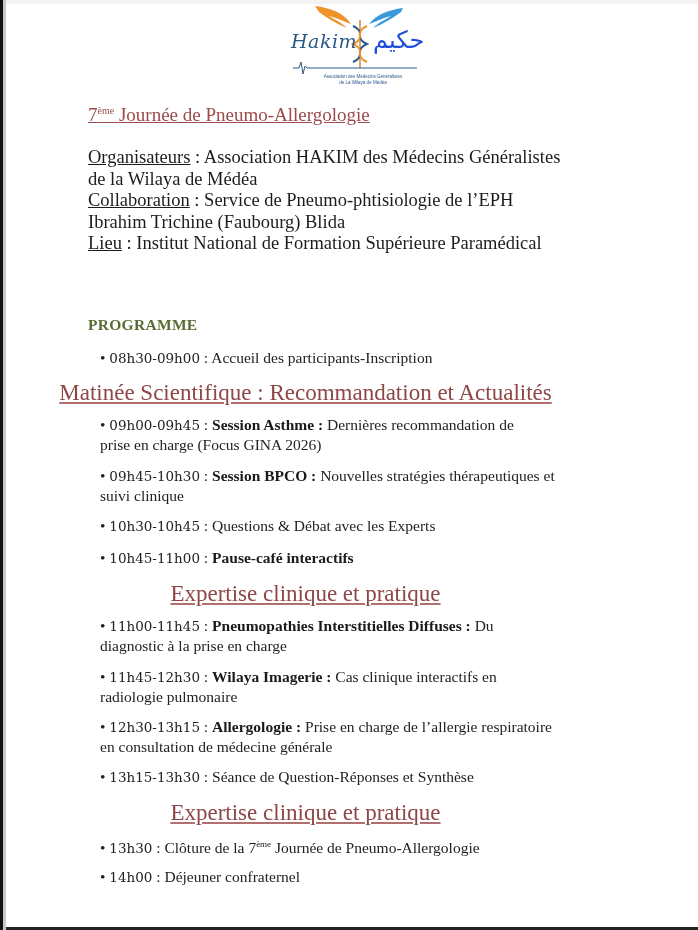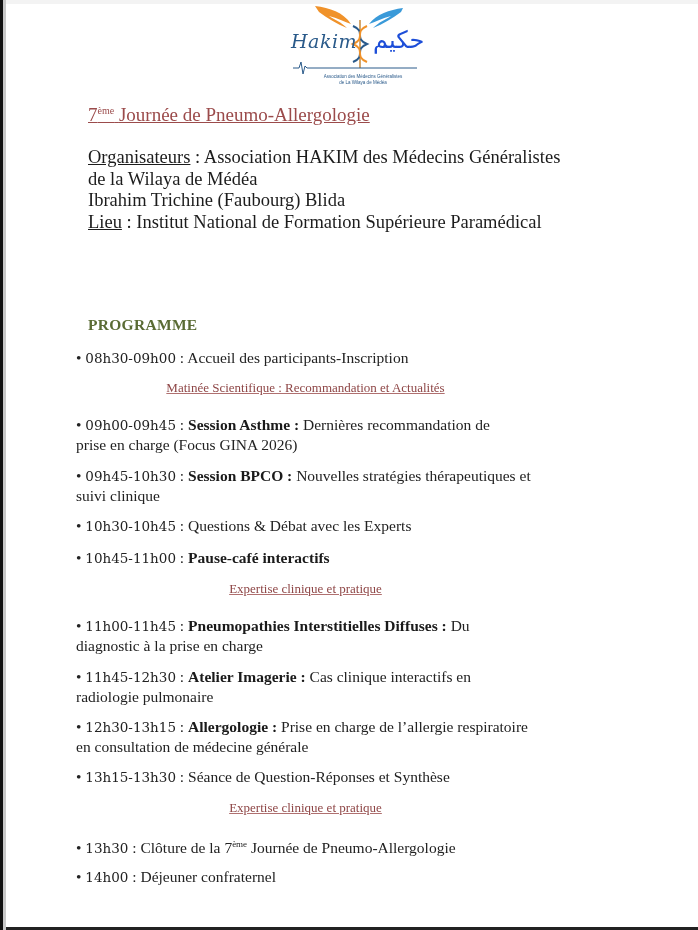--- a/index.html
+++ b/index.html
@@ -46,29 +46,29 @@
     .info .key { text-decoration: underline; }
     .info .row.gap { margin-top: 2px; }
 
     .programme {
       position: absolute; left: 88px; top: 316px;
       font-family: "Liberation Serif", serif; font-weight: bold;
       font-size: 15.5px; color: #5a6b34; letter-spacing: 0.3px;
     }
 
     .item {
-      position: absolute; left: 76px; width: 540px;
+      position: absolute; left: 100px; width: 540px;
       font-family: "Liberation Serif", serif; font-size: 15.5px; line-height: 19px; color: #222;
     }
     .item b { color: #1a1a1a; }
     .item .time { font-family: "DejaVu Serif", serif; font-size: 13.5px; }
 
     .section {
       position: absolute; left: 0; width: 611px; text-align: center;
-      font-family: "Liberation Serif", serif; font-size: 13px; color: #8e4646;
+      font-family: "Liberation Serif", serif; font-size: 23px; color: #8e4646;
       text-decoration: underline; text-decoration-color: #b07070;
     }
     .item sup { font-size: 9px; vertical-align: 6px; }
   </style>
 </head>
 <body>
 
 <div class="edge-left-black"></div>
 <div class="edge-left-gray"></div>
 <div class="edge-top"></div>
@@ -93,20 +93,21 @@
     <div>Association des Médecins Généralistes</div>
     <div>de La Wilaya de Médéa</div>
   </div>
 </div>
 
 <div class="title"><span>7</span><sup>ème</sup> <span>Journée de Pneumo-Allergologie</span></div>
 
 <div class="info">
   <span class="row"><span class="key">Organisateurs</span><span> : Association HAKIM des Médecins Généralistes</span></span>
   <span class="row">de la Wilaya de Médéa</span>
+  <span class="row"><span class="key">Collaboration</span><span> : Service de Pneumo-phtisiologie de l’EPH</span></span>
   <span class="row">Ibrahim Trichine (Faubourg) Blida</span>
   <span class="row"><span class="key">Lieu</span><span> : Institut National de Formation Supérieure Paramédical</span></span>
 </div>
 
 <div class="programme">PROGRAMME</div>
 
 <div class="item" style="top:348px;">
   <span>•</span> <span class="time">08h30-09h00</span><span> : </span><span>Accueil des participants-Inscription</span>
 </div>
 
@@ -128,21 +129,21 @@
   <span>•</span> <span class="time">10h45-11h00</span><span> : </span><b>Pause-café interactifs</b>
 </div>
 
 <div class="section" style="top:581px;">Expertise clinique et pratique</div>
 
 <div class="item" style="top:616px;">
   <span>•</span> <span class="time">11h00-11h45</span><span> : </span><b>Pneumopathies Interstitielles Diffuses :</b><span> Du</span><br><span>diagnostic à la prise en charge</span>
 </div>
 
 <div class="item" style="top:667px;">
-  <span>•</span> <span class="time">11h45-12h30</span><span> : </span><b>Atelier Imagerie :</b><span> Cas clinique interactifs en</span><br><span>radiologie pulmonaire</span>
+  <span>•</span> <span class="time">11h45-12h30</span><span> : </span><b>Wilaya Imagerie :</b><span> Cas clinique interactifs en</span><br><span>radiologie pulmonaire</span>
 </div>
 
 <div class="item" style="top:717px;">
   <span>•</span> <span class="time">12h30-13h15</span><span> : </span><b>Allergologie :</b><span> Prise en charge de l’allergie respiratoire</span><br><span>en consultation de médecine générale</span>
 </div>
 
 <div class="item" style="top:767px;">
   <span>•</span> <span class="time">13h15-13h30</span><span> : </span><span>Séance de Question-Réponses et Synthèse</span>
 </div>
 

